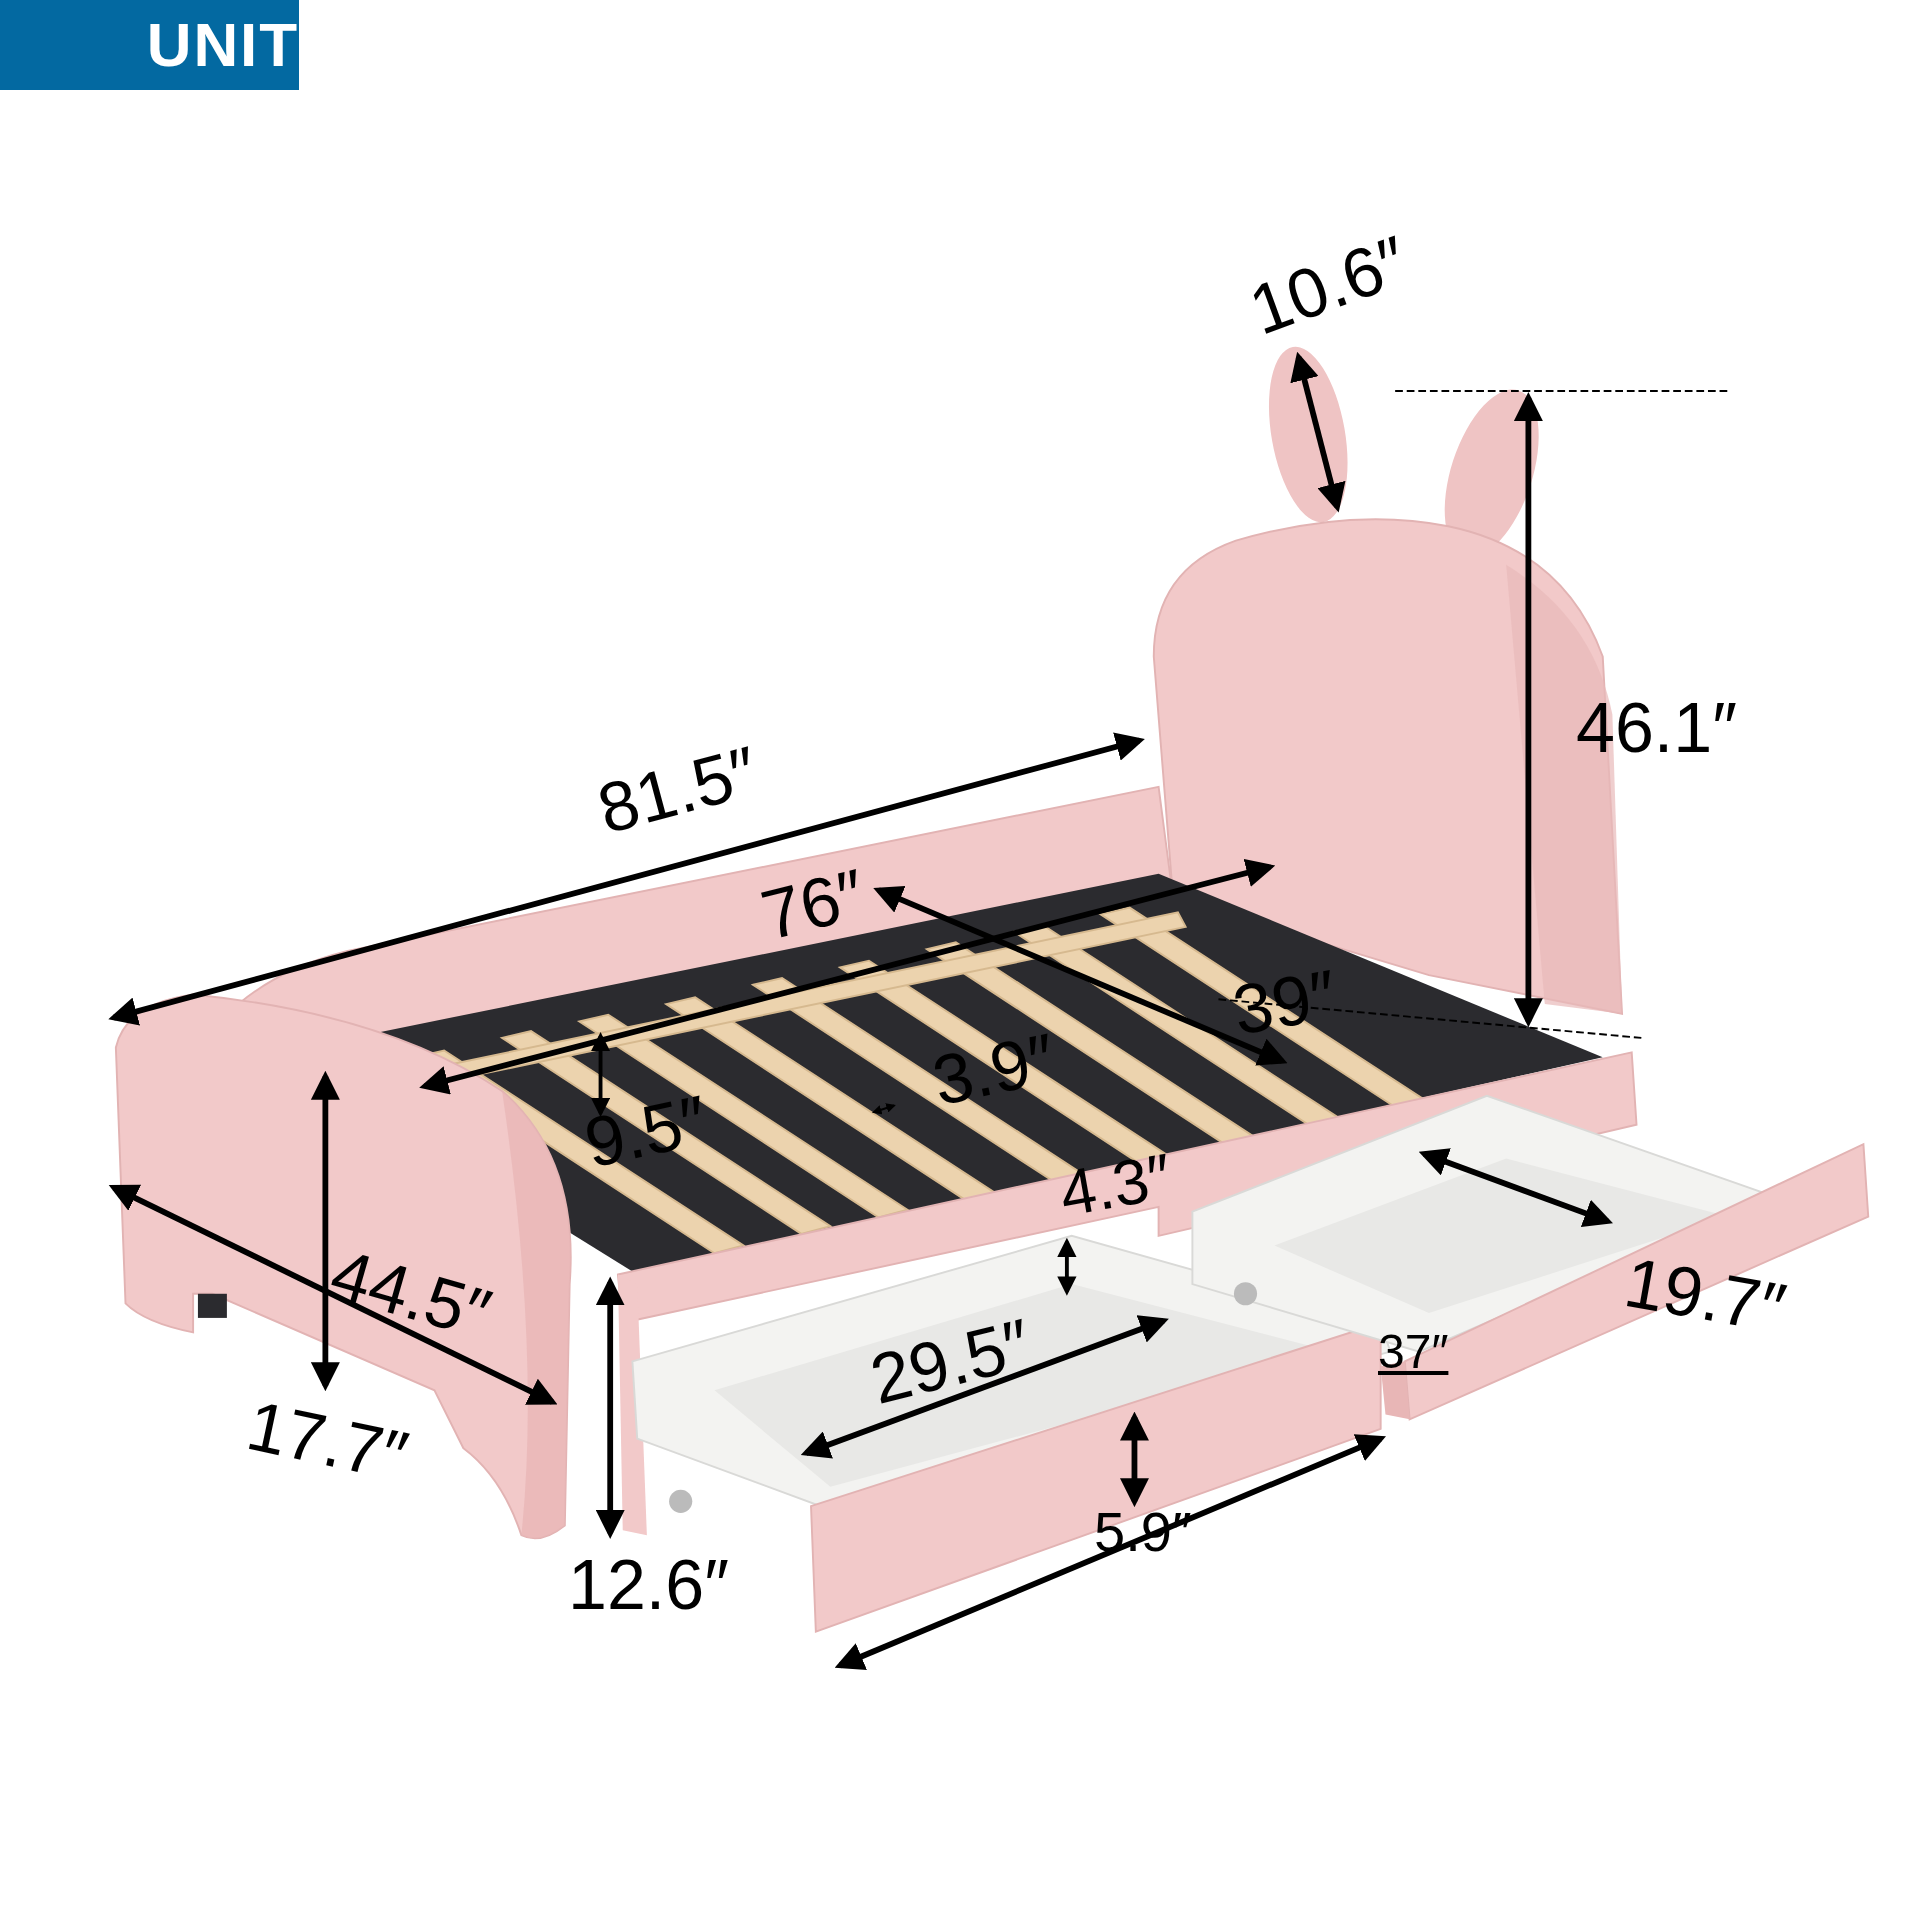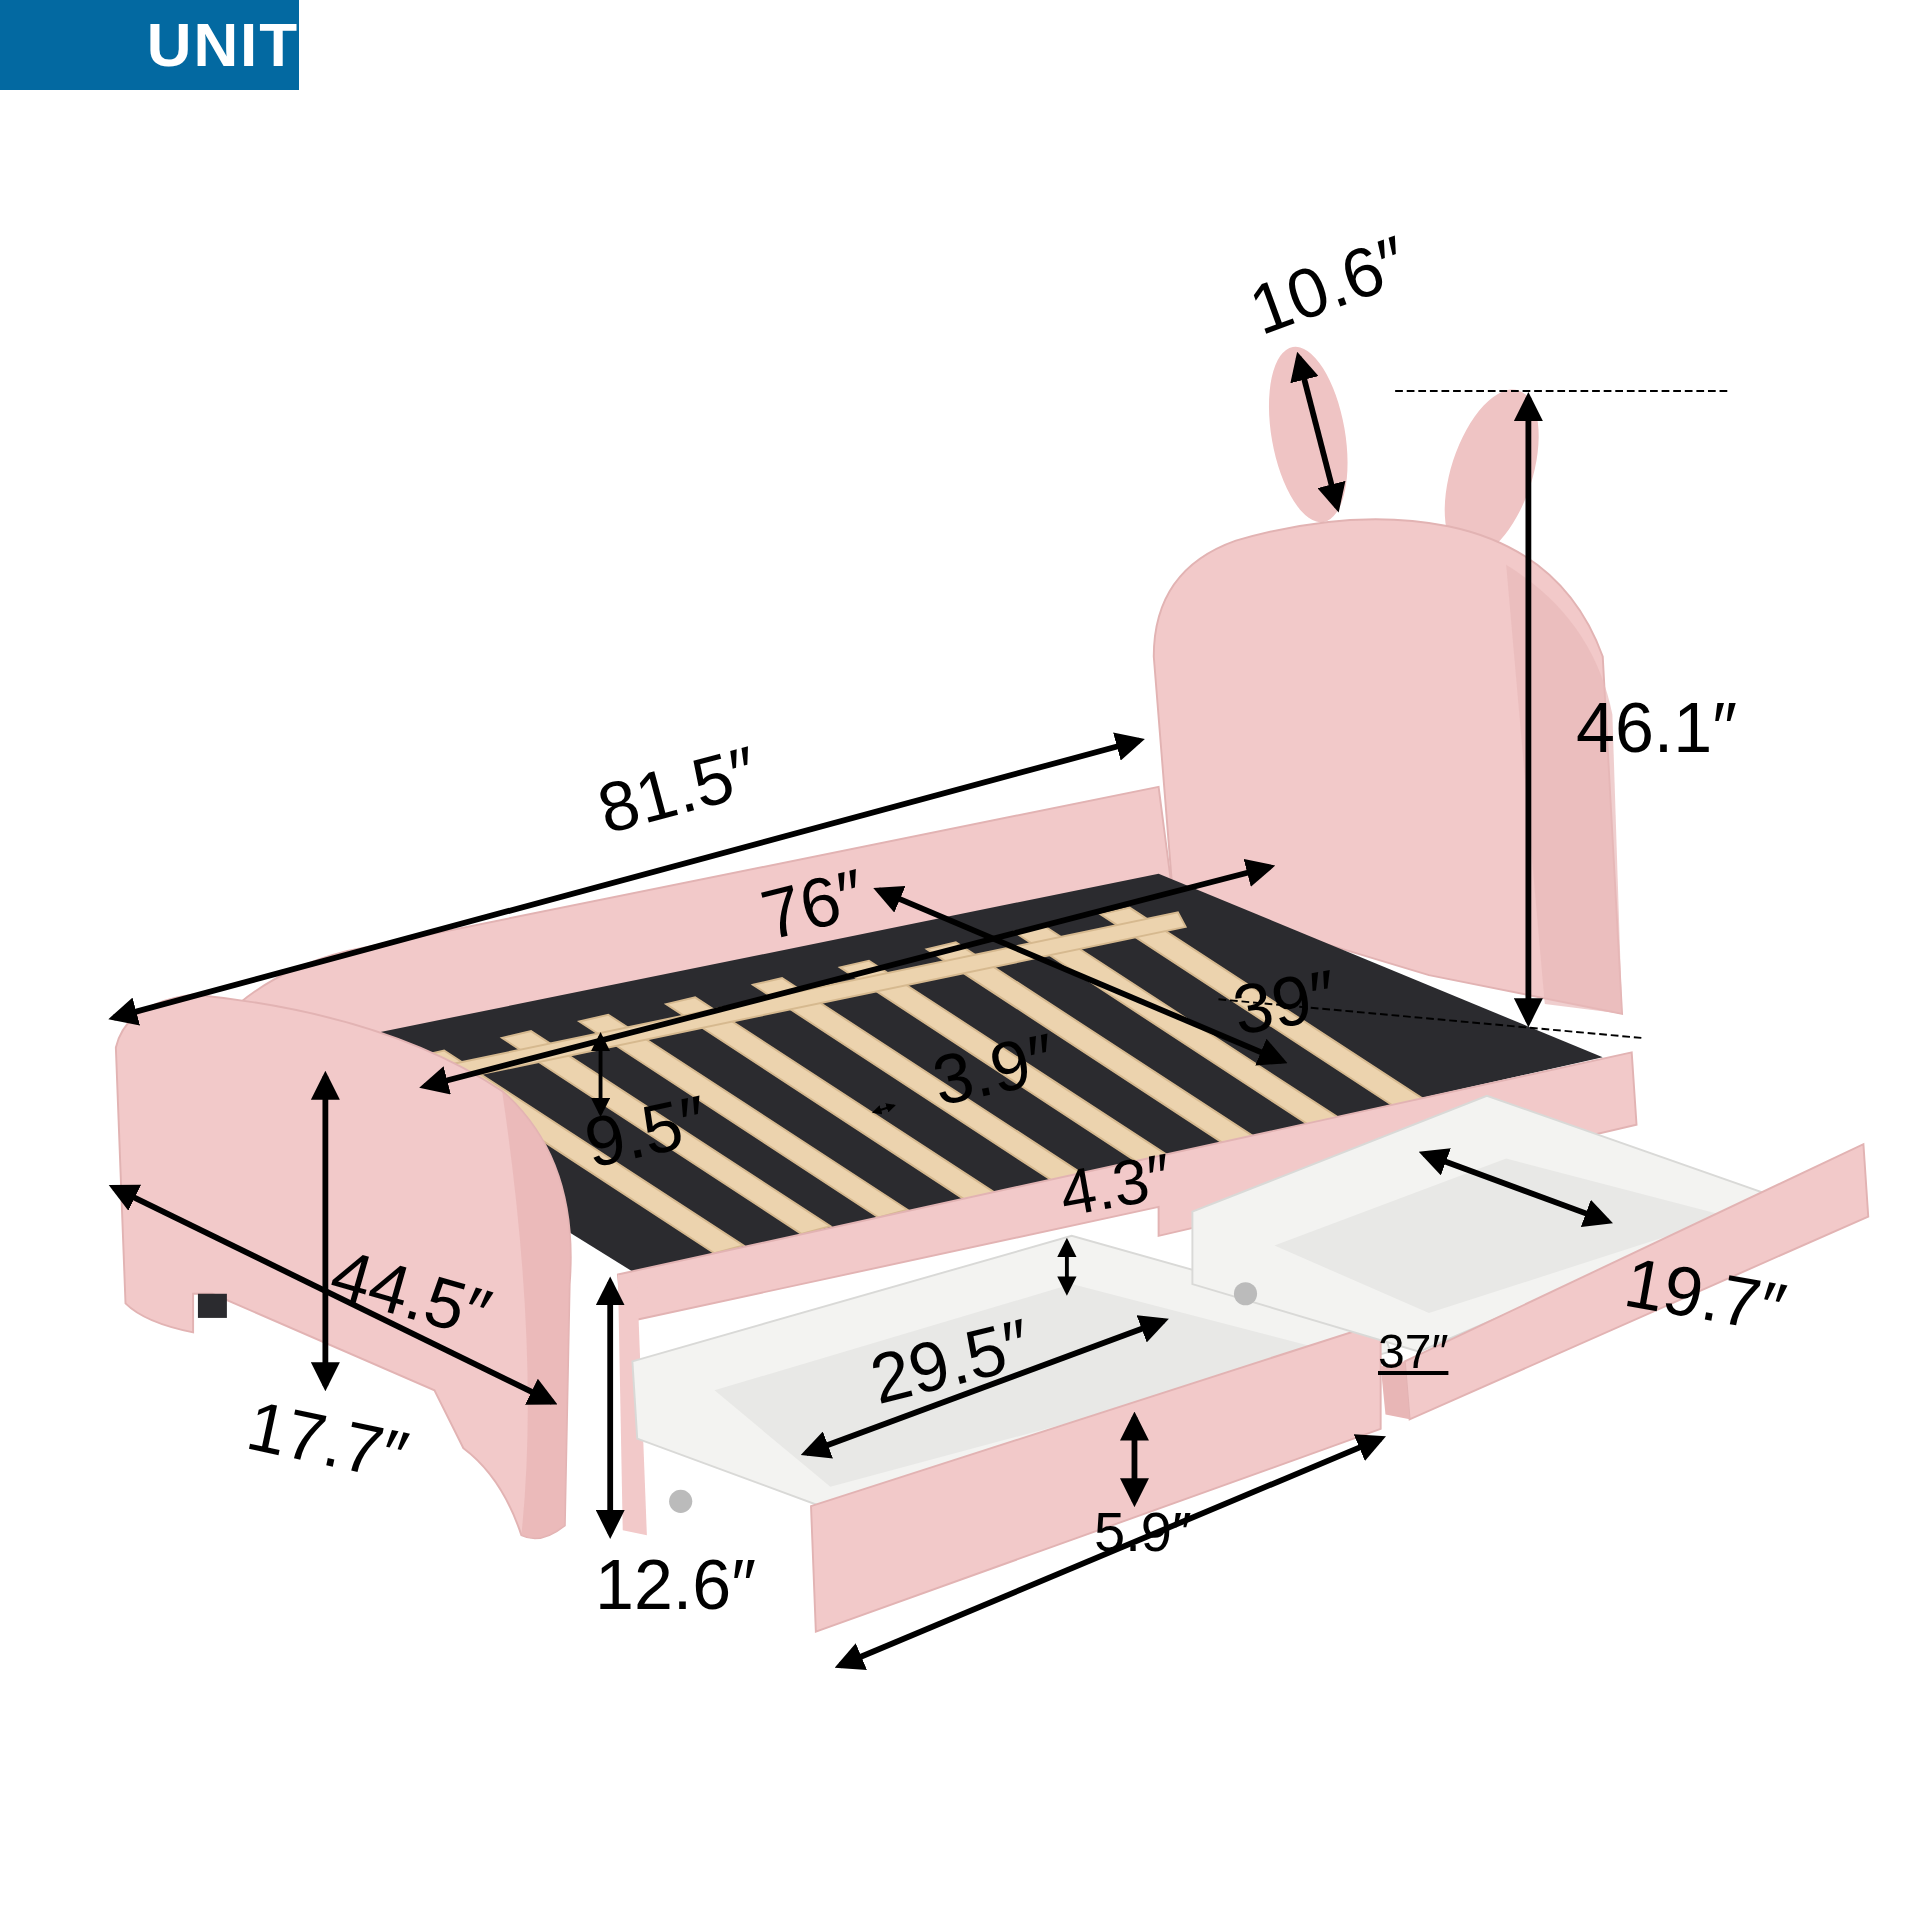--- a/index.html
+++ b/index.html
@@ -100,16 +100,16 @@
   <div class="dim" style="left:1228px;top:977px;transform:rotate(-10deg);font-size:70px;">39″</div>
   <div class="dim" style="left:927px;top:1048px;transform:rotate(-12deg);font-size:70px;">3.9″</div>
   <div class="dim" style="left:579px;top:1110px;transform:rotate(-12deg);font-size:70px;">9.5″</div>
   <div class="dim" style="left:1055px;top:1163px;transform:rotate(-10deg);font-size:64px;">4.3″</div>
   <div class="dim" style="left:343px;top:1238px;transform:rotate(16deg);font-size:70px;">44.5″</div>
   <div class="dim" style="left:1632px;top:1247px;transform:rotate(10deg);font-size:70px;">19.7″</div>
   <div class="dim" style="left:864px;top:1347px;transform:rotate(-14deg);font-size:70px;">29.5″</div>
   <div class="dim" style="left:1378px;top:1328px;font-size:48px;text-decoration:underline;">37″</div>
   <div class="dim" style="left:256px;top:1390px;transform:rotate(12deg);font-size:70px;">17.7″</div>
   <div class="dim" style="left:1094px;top:1504px;font-size:56px;">5.9″</div>
-  <div class="dim" style="left:568px;top:1550px;font-size:70px;margin-left:27px;">12.6″</div>
+  <div class="dim" style="left:568px;top:1550px;font-size:70px;">12.6″</div>
 
 </div>
 
 
 </body></html>

